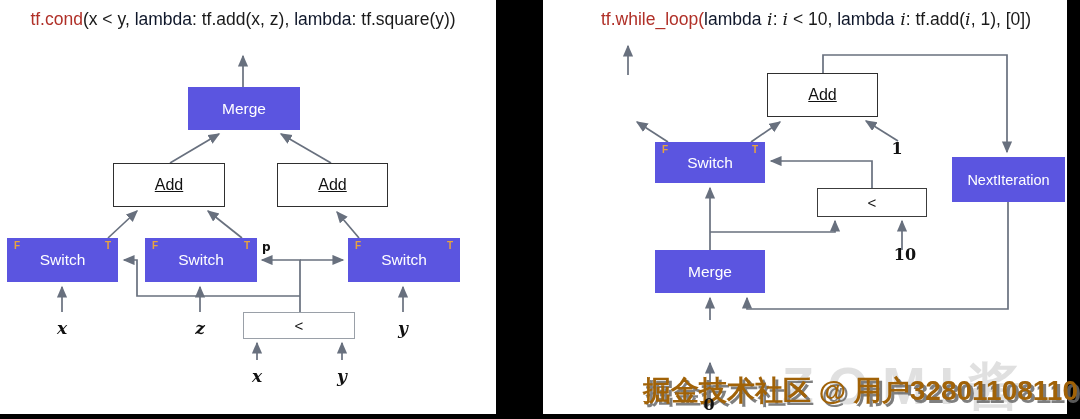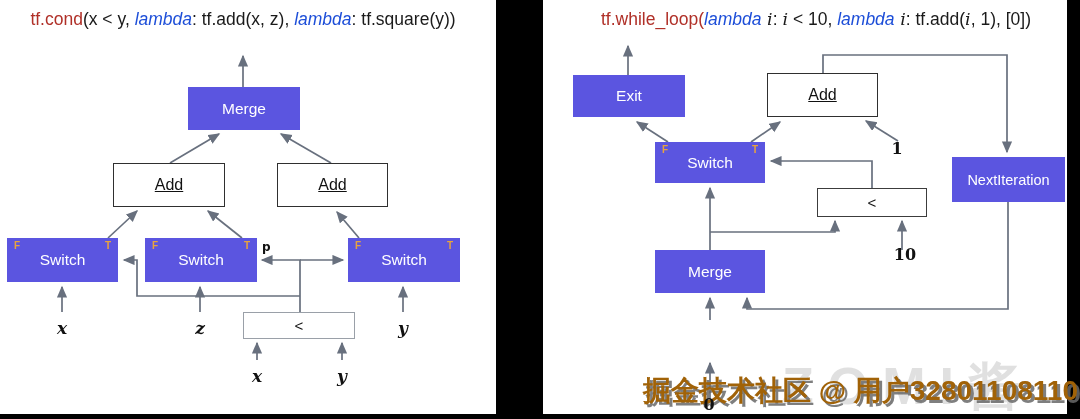--- a/index.html
+++ b/index.html
@@ -9,21 +9,21 @@
   }
   .bar{position:absolute;background:#000;}
   .bar-divider{left:496px;top:0;width:47px;height:419px;}
   .bar-right{left:1067px;top:0;width:13px;height:419px;}
   .bar-bottom{left:0;top:414px;width:1080px;height:5px;}
 
   .title{position:absolute;top:7px;display:flex;white-space:pre;font-size:17.5px;line-height:24px;}
   .title-left{left:243px;transform:translateX(-50%);}
   .title-right{left:816px;transform:translateX(-50%);}
   .seg-red{color:#b03028;}
-  .seg-blue{color:#1d4ed8;font-style:italic;}
+  .seg-blue{color:#0f172a;}
   .seg-var{font-family:"DejaVu Serif",serif;font-style:italic;}
 
   .node{position:absolute;display:flex;align-items:center;justify-content:center;
         box-sizing:border-box;z-index:7;}
   .purple{background:#5b55e0;color:#fff;font-size:15.5px;}
   .white-node{background:#fff;border:1.6px solid #2f2f2f;color:#111;font-size:16px;text-decoration:underline;}
   .less-node{background:#fff;color:#111;font-size:15px;}
   .less-left{border:1.5px solid #9aa0a8;}
   .less-right{border:1.6px solid #3c3c3c;}
   .port{position:absolute;top:3px;font-size:10px;font-weight:bold;color:#e8a33d;line-height:10px;}
@@ -125,21 +125,20 @@
 
   <div class="node less-node less-left" style="left:243px;top:312px;width:112px;height:27px">&lt;</div>
 
   <div class="var-label" style="left:62px;top:318px">x</div>
   <div class="var-label" style="left:200px;top:318px">z</div>
   <div class="var-label" style="left:403px;top:318px">y</div>
   <div class="p-label" style="left:262px;top:240px">p</div>
   <div class="var-label" style="left:257px;top:366px">x</div>
   <div class="var-label" style="left:342px;top:366px">y</div>
 
-  <div class="node purple" style="left:573px;top:75px;width:112px;height:42px">Exit</div>
 
   <div class="node white-node" style="left:767px;top:73px;width:111px;height:44px">Add</div>
 
   <div class="node purple" style="left:655px;top:142px;width:110px;height:41px">
     <span class="port port-f">F</span>
     <span class="port port-t">T</span>
     <span>Switch</span>
   </div>
 
   <div class="node purple fs14" style="left:952px;top:157px;width:113px;height:45px">NextIteration</div>

